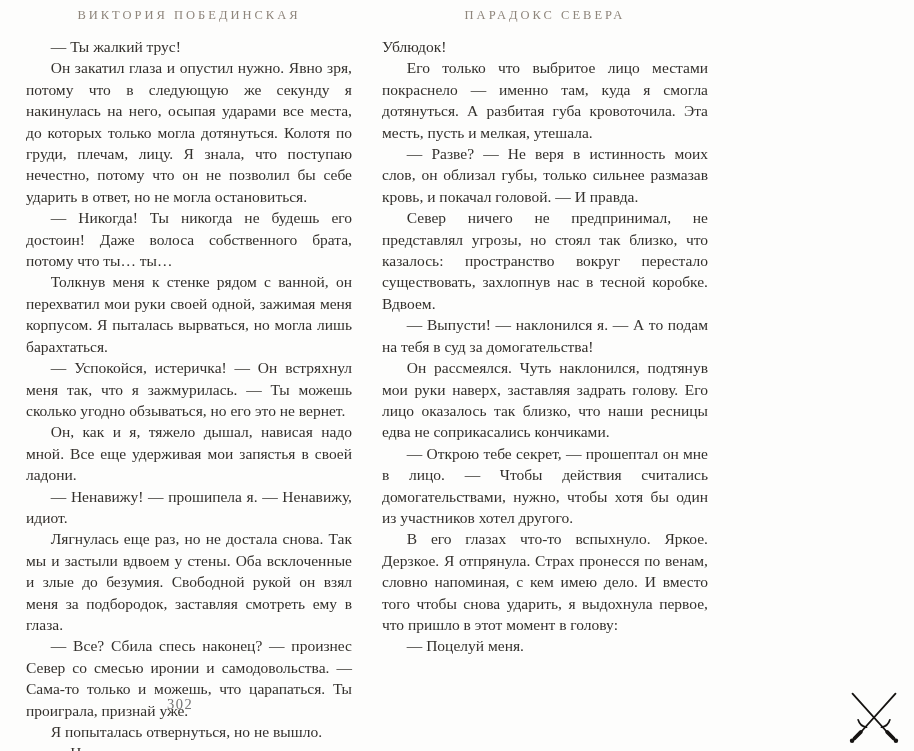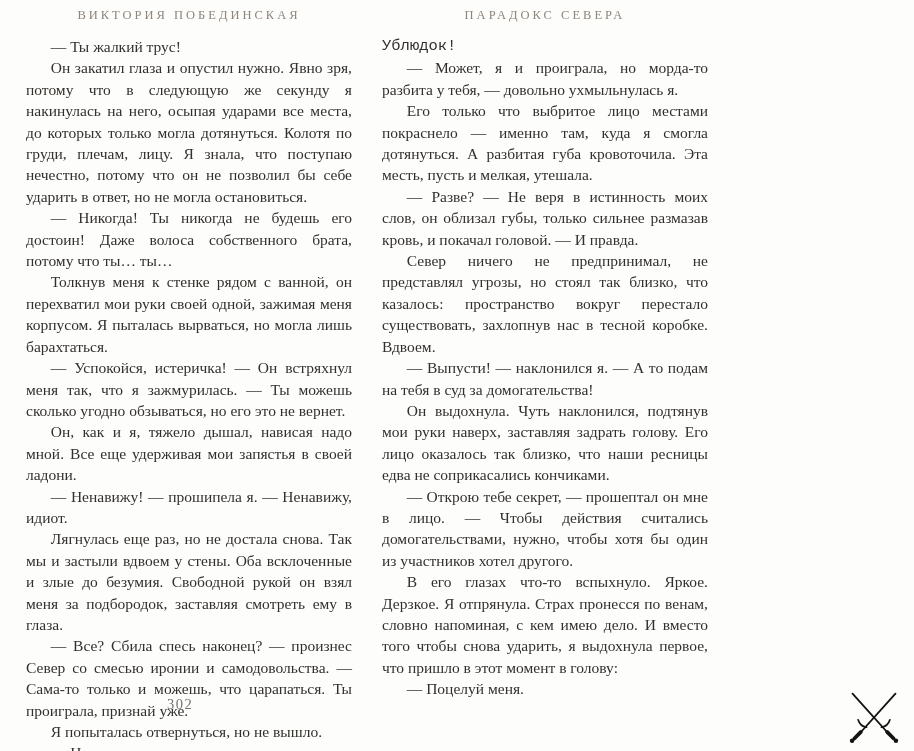--- a/index.html
+++ b/index.html
@@ -46,21 +46,20 @@
     text-align: justify;
     color: #33302c;
     hyphens: auto;
   }
   .para {
     margin: 0;
     text-indent: 1.6em;
   }
   .para.no-indent {
     text-indent: 0;
-    font-family: Liberation Mono, monospace;
   }
   .page-number {
     position: absolute;
     left: 150px;
     top: 696px;
     width: 60px;
     text-align: center;
     font-size: 14.5px;
     letter-spacing: 1.5px;
     color: #737373;
@@ -97,26 +96,25 @@
         <p class="para">— Успокойся, истеричка! — Он встряхнул меня так, что я зажмурилась. — Ты можешь сколько угодно обзываться, но его это не вернет.</p>
         <p class="para">Он, как и я, тяжело дышал, нависая надо мной. Все еще удерживая мои запястья в своей ладони.</p>
         <p class="para">— Ненавижу! — прошипела я. — Ненавижу, идиот.</p>
         <p class="para">Лягнулась еще раз, но не достала снова. Так мы и застыли вдвоем у стены. Оба всклоченные и злые до безумия. Свободной рукой он взял меня за подбородок, заставляя смотреть ему в глаза.</p>
         <p class="para">— Все? Сбила спесь наконец? — произнес Север со смесью иронии и самодовольства. — Сама-то только и можешь, что царапаться. Ты проиграла, признай уже.</p>
         <p class="para">Я попыталась отвернуться, но не вышло.</p>
         <p class="para">— Не слышу.</p>
       </div>
     <div class="col">
         <p class="para no-indent">Ублюдок!</p>
-        <p class="para">— Может, я и проиграла, но морда-то разбита у тебя, — довольно ухмыльнулась я.</p>
         <p class="para">Его только что выбритое лицо местами покраснело — именно там, куда я смогла дотянуться. А разбитая губа кровоточила. Эта месть, пусть и мелкая, утешала.</p>
         <p class="para">— Разве? — Не веря в истинность моих слов, он облизал губы, только сильнее размазав кровь, и покачал головой. — И правда.</p>
         <p class="para">Север ничего не предпринимал, не представлял угрозы, но стоял так близко, что казалось: пространство вокруг перестало существовать, захлопнув нас в тесной коробке. Вдвоем.</p>
         <p class="para">— Выпусти! — наклонился я. — А то подам на тебя в суд за домогательства!</p>
-        <p class="para">Он выдохнула. Чуть наклонился, подтянув мои руки наверх, заставляя задрать голову. Его лицо оказалось так близко, что наши ресницы едва не соприкасались кончиками.</p>
+        <p class="para">Он рассмеялся. Чуть наклонился, подтянув мои руки наверх, заставляя задрать голову. Его лицо оказалось так близко, что наши ресницы едва не соприкасались кончиками.</p>
         <p class="para">— Открою тебе секрет, — прошептал он мне в лицо. — Чтобы действия считались домогательствами, нужно, чтобы хотя бы один из участников хотел другого.</p>
         <p class="para">В его глазах что-то вспыхнуло. Яркое. Дерзкое. Я отпрянула. Страх пронесся по венам, словно напоминая, с кем имею дело. И вместо того чтобы снова ударить, я выдохнула первое, что пришло в этот момент в голову:</p>
         <p class="para">— Поцелуй меня.</p>
       </div>
   </div>
 
   <div class="page-number">302</div>
 
   <div class="swords">
     <svg viewBox="0 0 60 60" xmlns="http://www.w3.org/2000/svg">

